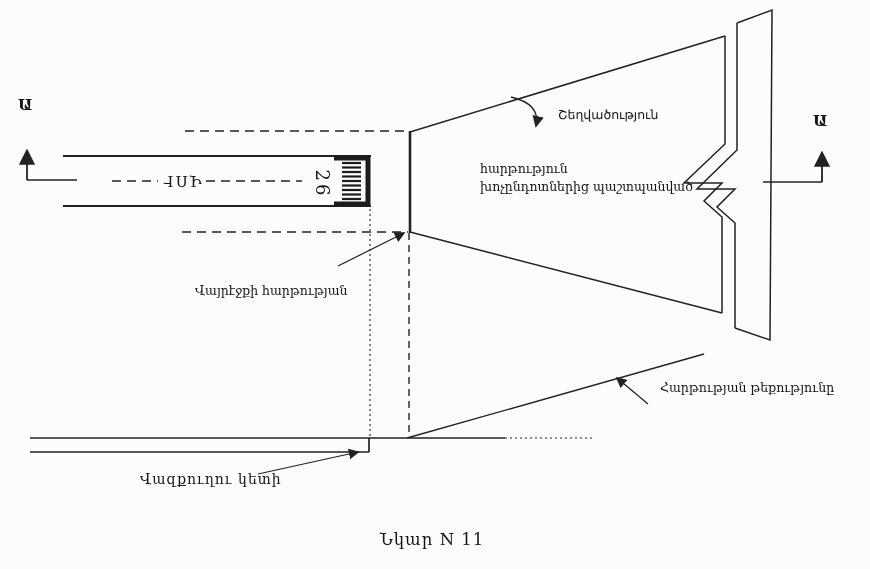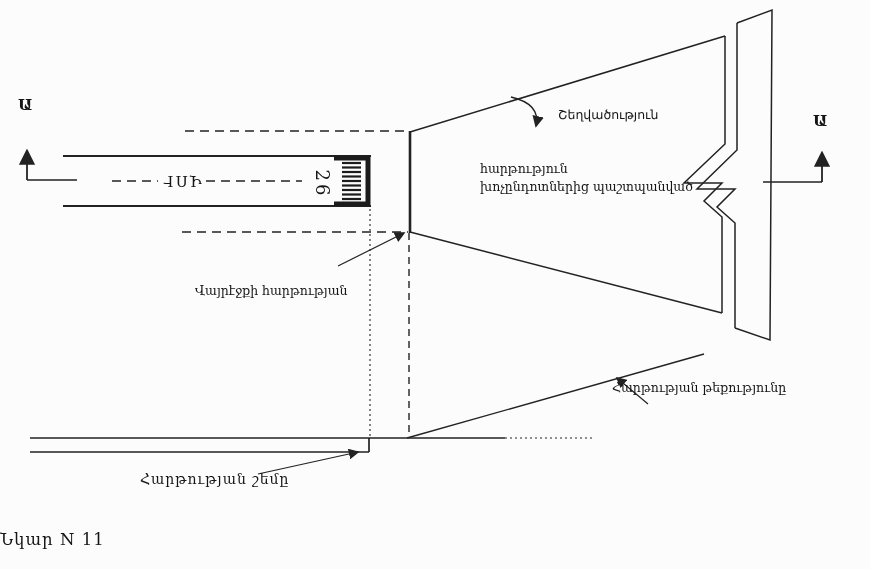--- a/index.html
+++ b/index.html
@@ -31,20 +31,21 @@
   .rot90{
     transform:rotate(90deg);
     font-size:18px;
     letter-spacing:3px;
     width:34px;height:30px;
     text-align:center;
   }
   .caption{
     position:absolute;
     left:0;right:6px;top:530px;
+    text-align:center;
     font-size:16.5px;
     letter-spacing:1px;
   }
   .tight{line-height:17.5px;}
   .thresh-lbl{font-size:14px;letter-spacing:1px;}
 </style>
 </head>
 <body>
 
 <div class="page">
@@ -127,21 +128,21 @@
 
   <div class="lbl" style="left:480px;top:160px;">
     <span class="ln">հարթություն</span>
     <span class="ln">խոչընդոտներից պաշտպանված</span>
   </div>
 
   <div class="lbl tight" style="left:195px;top:263px;margin-top:19px;">
     <span class="ln">Վայրէջքի հարթության</span>
   </div>
 
-  <div class="lbl thresh-lbl" style="left:140px;top:470px;">Հարթության շեմը</div>
+  <div class="lbl thresh-lbl" style="left:140px;top:470px;">Վազքուղու կետի</div>
 
-  <div class="lbl" style="left:612px;top:379px;text-align:center;">
+  <div class="lbl" style="left:660px;top:379px;text-align:center;">
     <span class="ln">Հարթության թեքությունը</span>
   </div>
 
   <div class="caption">Նկար N 11</div>
 
 </div>
 
 </body></html>

